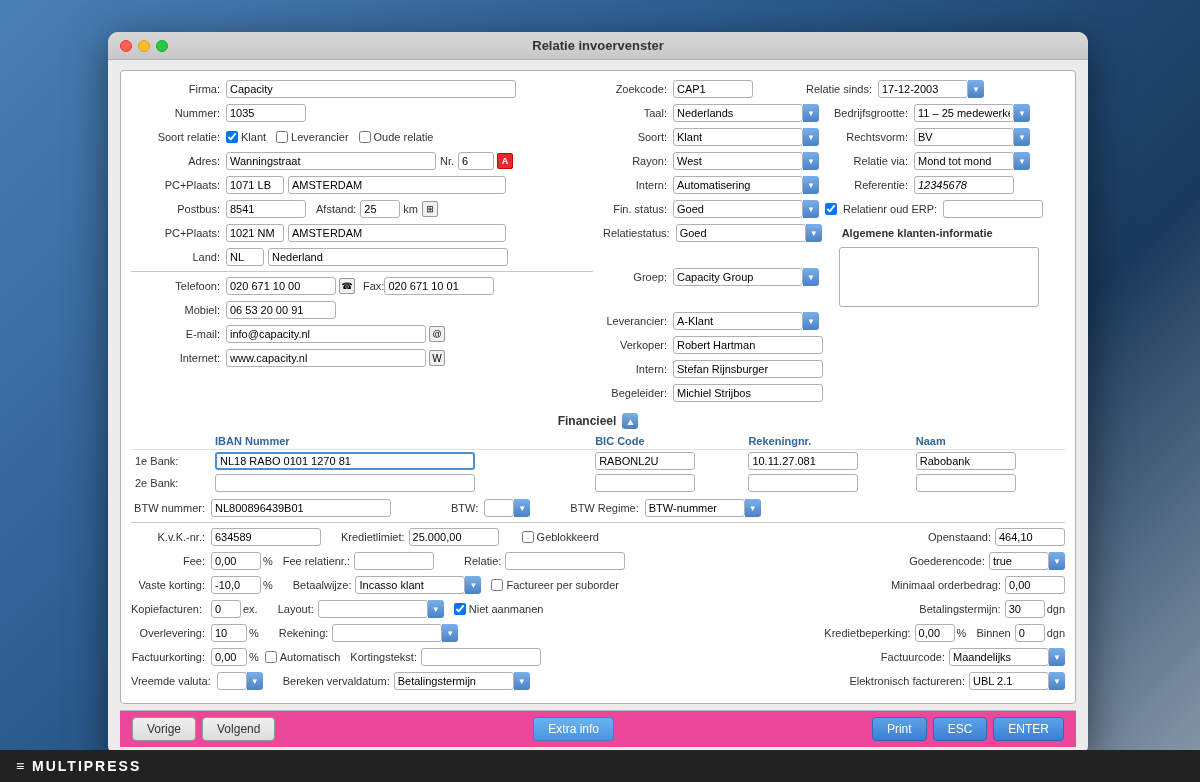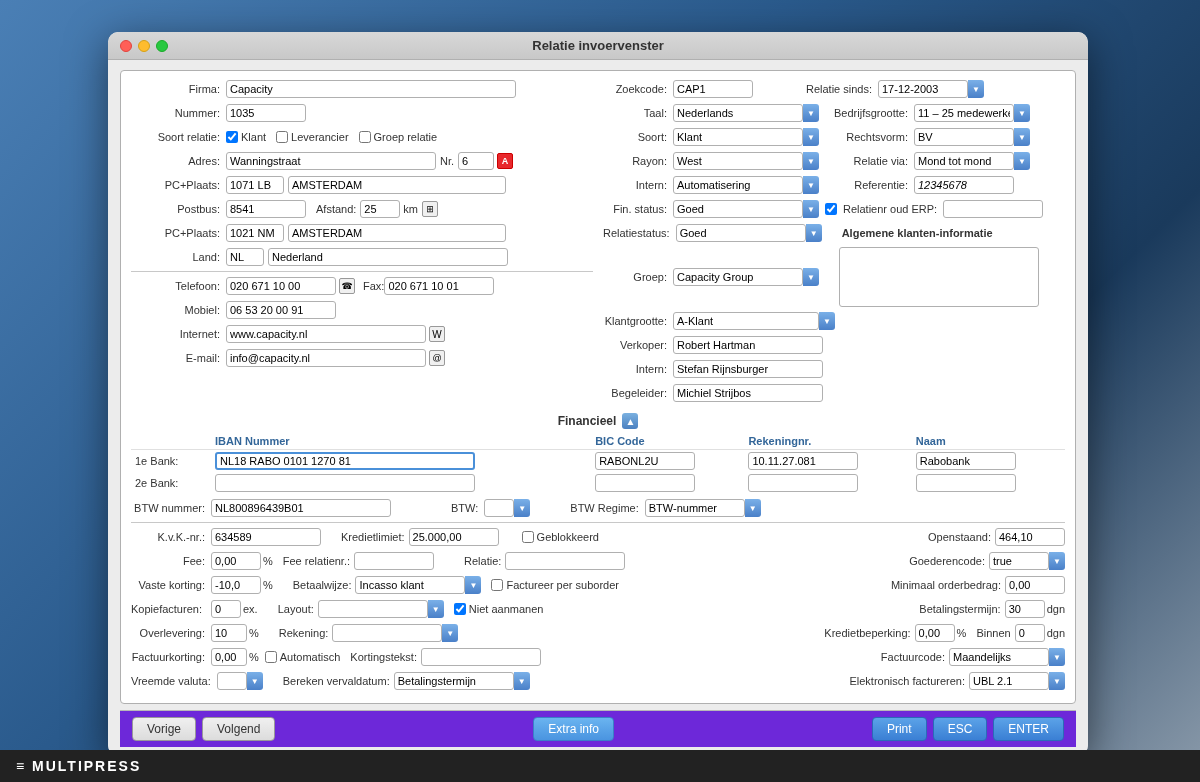--- a/index.html
+++ b/index.html
@@ -159,21 +159,21 @@
     .btn-blue-light {
       background: linear-gradient(180deg, #6ab4f0 0%, #4a94e0 100%);
       color: white;
       border-color: #3a80c8;
     }
     .footer-bar {
       display: flex;
       align-items: center;
       justify-content: space-between;
       padding: 6px 12px;
-      background: #6d28d9;
+      background: #ec4899;
       border-top: 1px solid #b8b8b8;
     }
     .footer-left { display: flex; gap: 6px; }
     .footer-right { display: flex; gap: 6px; }
     .status-area { display: flex; justify-content: center; flex: 1; }
     .bottom-bar {
       background: #222;
       height: 32px;
       display: flex;
       align-items: center;
@@ -266,21 +266,21 @@
             <label class="checkbox-label">
               <input type="checkbox" checked="" style="">
               <span>Klant</span>
             </label>
             <label class="checkbox-label" style="margin-left:10px;">
               <input type="checkbox" style="">
               <span>Leverancier</span>
             </label>
             <label class="checkbox-label" style="margin-left:10px;">
               <input type="checkbox" style="">
-              <span>Groep relatie</span>
+              <span>Oude relatie</span>
             </label>
           </div>
 
           <div class="row">
             <span class="col-label label">Adres:</span>
             <input type="text" style="width: 210px;" value="Wanningstraat">
             <span class="label" style="margin-left:4px;">Nr.</span>
             <input type="text" style="width: 36px; margin-left: 4px;" value="6">
             <div class="icon-small" style="margin-left:3px; background:#e8282c; border-color:#c00; color:white; font-weight:bold;">A</div>
           </div>
@@ -320,29 +320,29 @@
             <span class="label" style="margin-left:8px;">Fax:</span>
             <input type="text" style="width: 110px; " value="020 671 10 01">
           </div>
 
           <div class="row">
             <span class="col-label label">Mobiel:</span>
             <input type="text" style="width: 110px;" value="06 53 20 00 91">
           </div>
 
           <div class="row">
+            <span class="col-label label">E-mail:</span>
+            <input type="text" style="width: 200px;" value="info@capacity.nl">
+            <div class="icon-small" style="margin-left:3px;">@</div>
+          </div>
+
+          <div class="row">
             <span class="col-label label">Internet:</span>
             <input type="text" style="width: 200px;" value="www.capacity.nl">
             <div class="icon-small" style="margin-left:3px; font-size:10px;">W</div>
-          </div>
-
-          <div class="row">
-            <span class="col-label label">E-mail:</span>
-            <input type="text" style="width: 200px;" value="info@capacity.nl">
-            <div class="icon-small" style="margin-left:3px;">@</div>
           </div>
         </div>
 
         <div style="flex:1; min-width:0;">
 
           <div class="row">
             <span class="label" style="min-width:70px; text-align:right; padding-right:6px;">Zoekcode:</span>
             <input type="text" style="width: 80px;" value="CAP1">
             <span class="label" style="margin-left:40px; min-width:85px; text-align:right; padding-right:6px;">Relatie sinds:</span>
             <input type="text" style="width: 90px;" value="17-12-2003">
@@ -422,23 +422,23 @@
             <span class="label" style="min-width:70px; text-align:right; padding-right:6px;">Groep:</span>
             <div class="select-with-arrow">
               <input type="text" style="width: 130px;" value="Capacity Group">
               <div class="dropdown-arrow">▼</div>
             </div>
 
             <textarea style="margin-left: 20px; width: 200px; height: 60px; font-size: 11px; border: 1px solid rgb(176, 176, 176); resize: none; border-radius: 3px;"></textarea>
           </div>
 
           <div class="row">
-            <span class="label" style="min-width:70px; text-align:right; padding-right:6px;">Klantgrootte:</span>
-            <div class="select-with-arrow">
-              <input type="text" style="width: 146px;" value="A-Klant">
+            <span class="label" style="min-width:70px; text-align:right; padding-right:6px;">Leverancier:</span>
+            <div class="select-with-arrow">
+              <input type="text" style="width: 130px;" value="A-Klant">
               <div class="dropdown-arrow">▼</div>
             </div>
           </div>
 
           <div class="row">
             <span class="label" style="min-width:70px; text-align:right; padding-right:6px;">Verkoper:</span>
             <input type="text" style="width: 150px;" value="Robert Hartman">
           </div>
 
           <div class="row">

